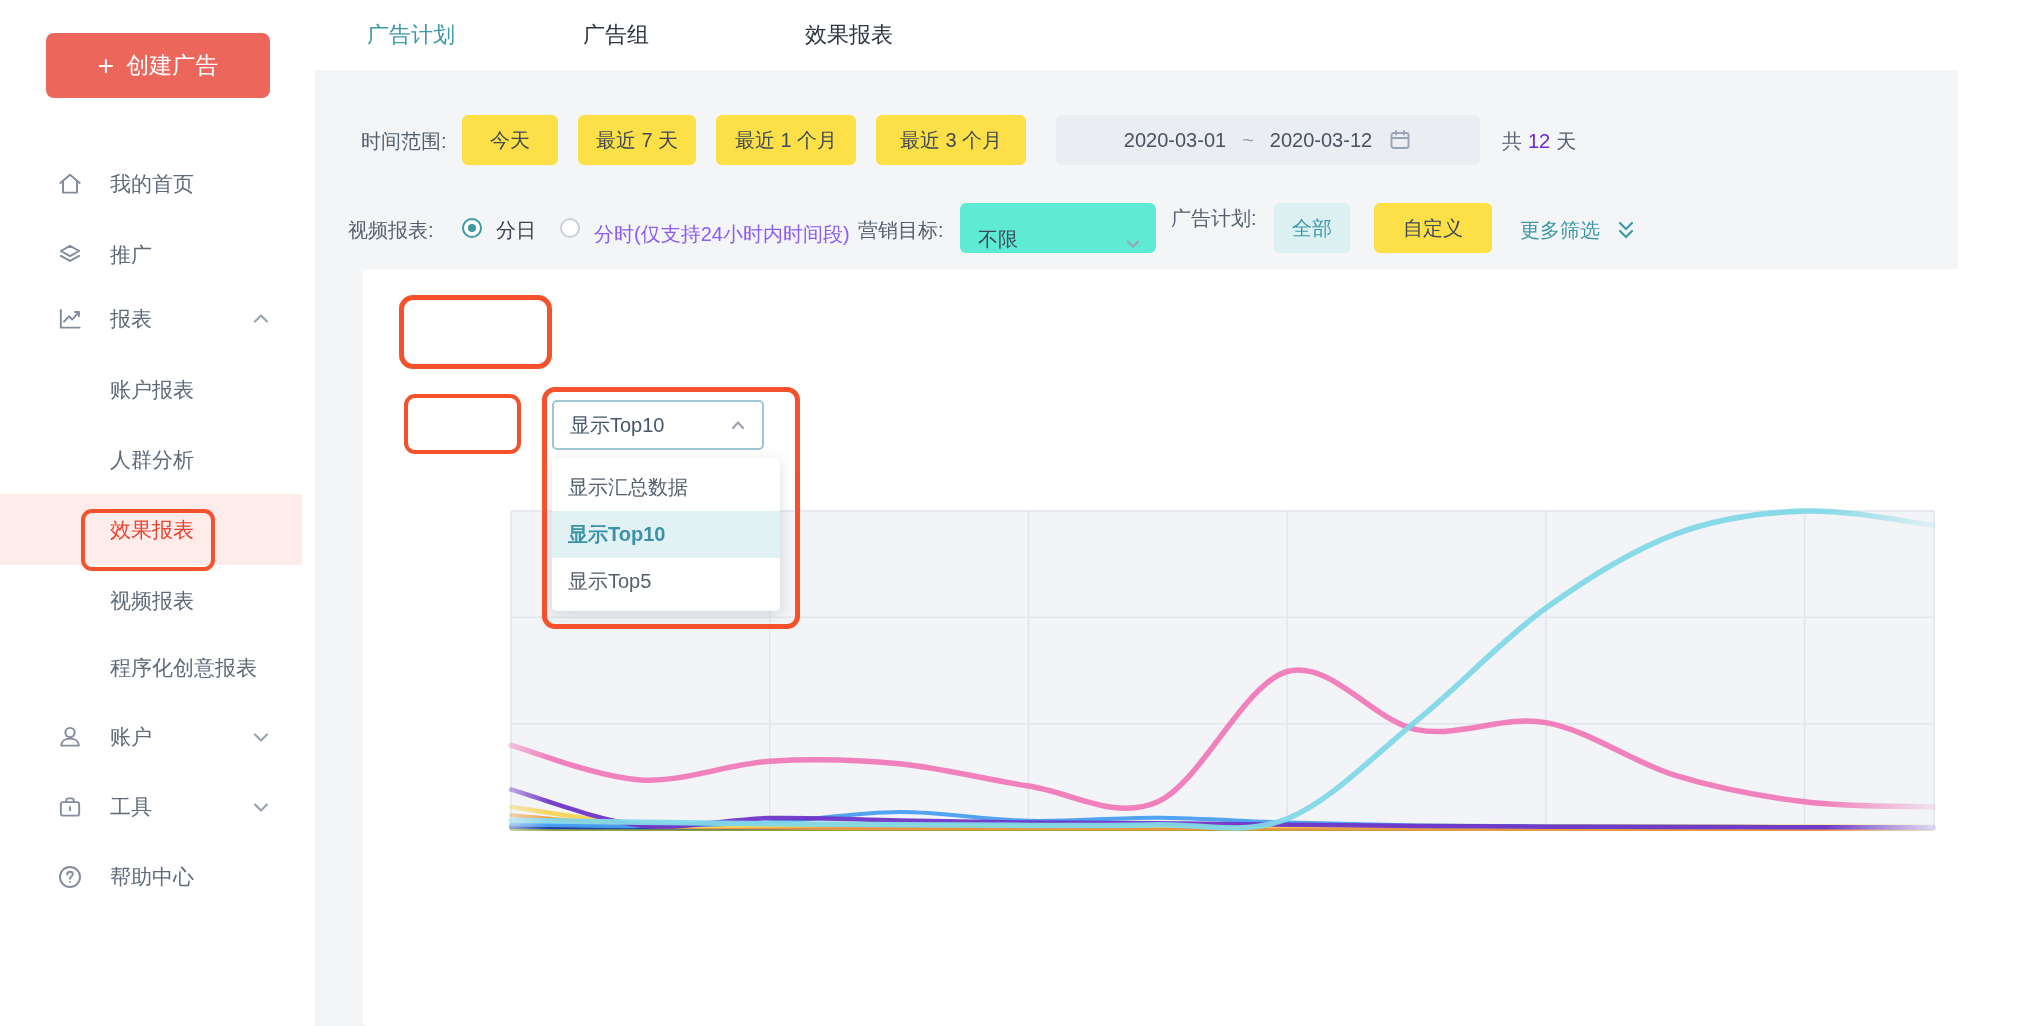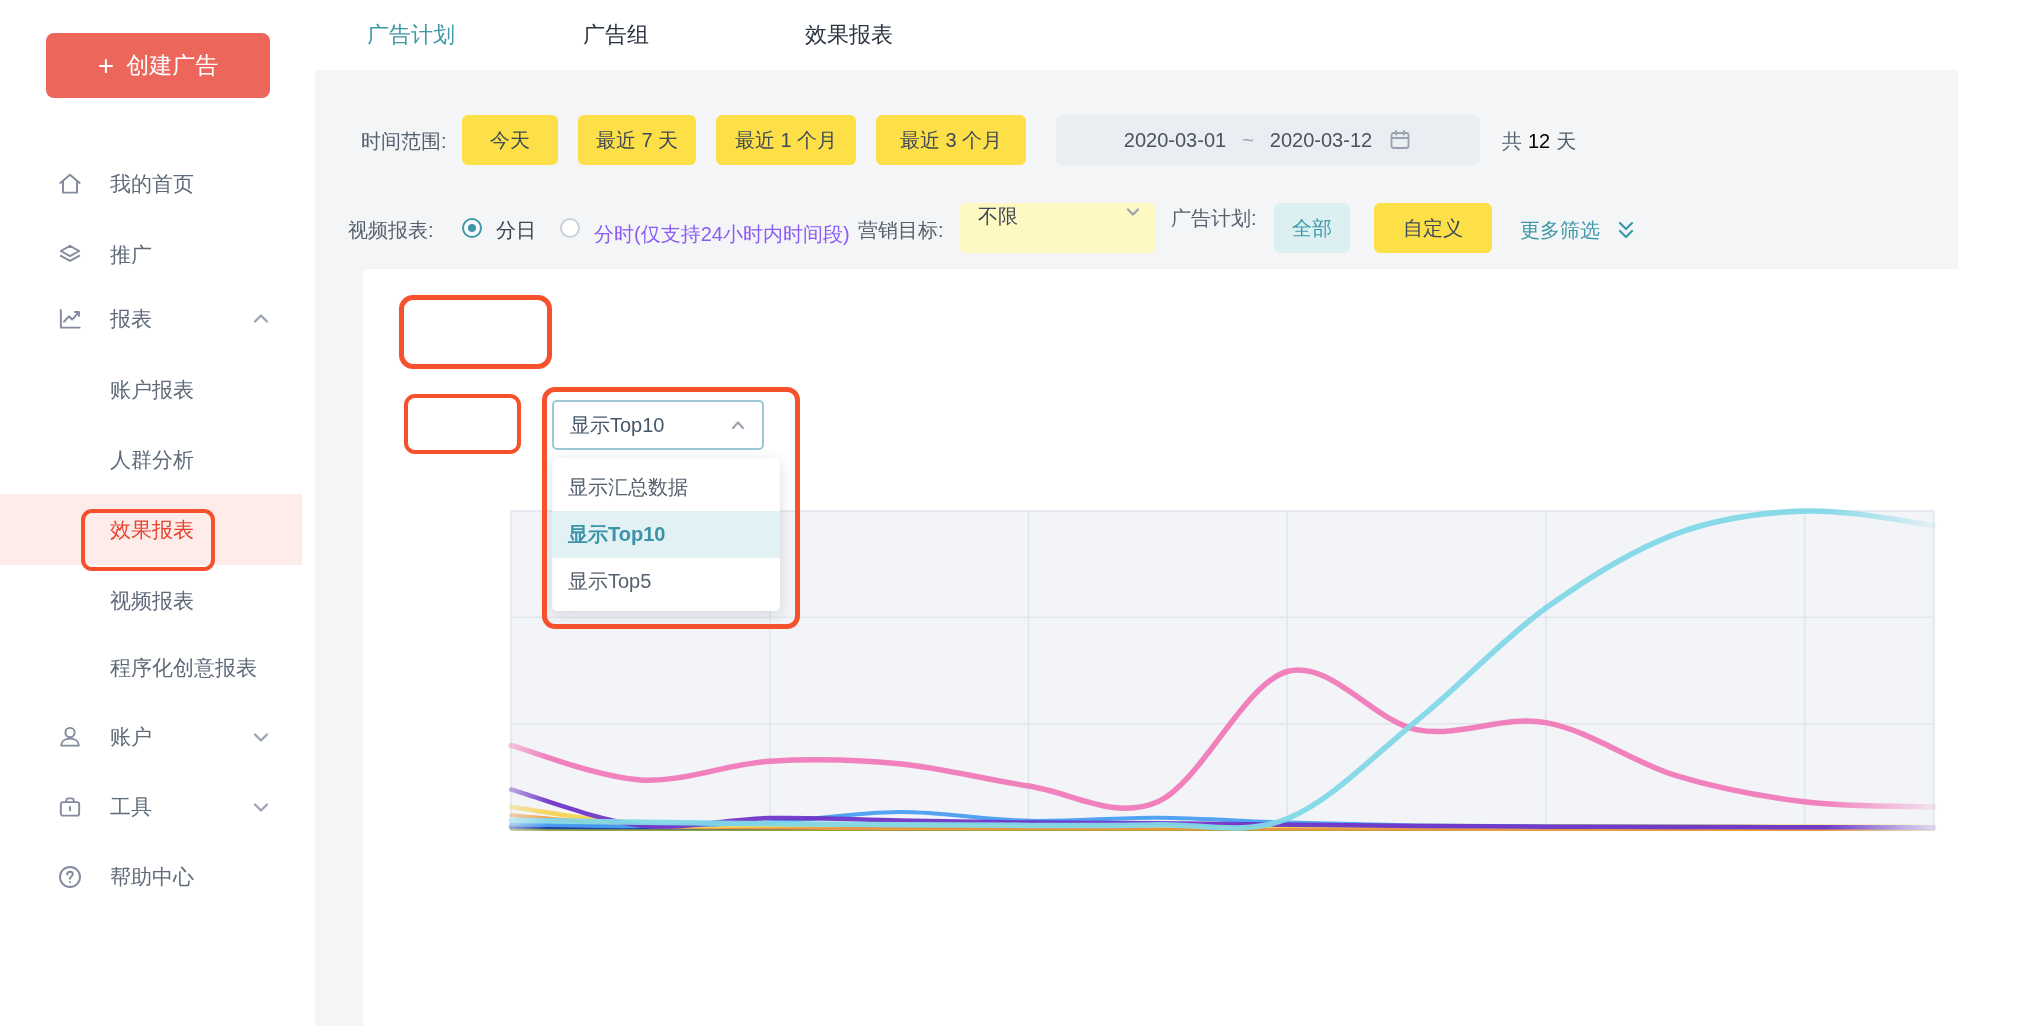--- a/index.html
+++ b/index.html
@@ -30,26 +30,26 @@
   .tab-underline { position:absolute; left:363px; top:64px; width:97px; height:5px; background:#3d98a8; border-radius:3px; }
 
   
   .filter-bg { left:315px; top:70px; width:1643px; height:956px; background:#f4f5f7; z-index:0; }
   .flabel { position:absolute; font-size:20px; color:#55606e; white-space:nowrap; }
   .fbtn { position:absolute; height:50px; background:#fde047; border:none; border-radius:6px; font-size:20px; color:#3f4a58;
     display:flex; align-items:center; justify-content:center; cursor:pointer; white-space:nowrap; }
   .datebox { position:absolute; left:1056px; top:115px; width:424px; height:50px; background:#eaedf2; border-radius:6px;
     display:flex; align-items:center; justify-content:center; gap:16px; font-size:20px; color:#49535f; cursor:pointer; }
   .total-days { position:absolute; left:1502px; top:128px; font-size:20px; color:#55606e; }
-  .total-days b { color:#000000; font-weight:400; padding:0 6px; }
+  .total-days b { color:#6d28d9; font-weight:400; padding:0 6px; }
   .radio { position:absolute; width:20px; height:20px; border-radius:50%; background:#fff; }
   .radio.on { border:2px solid #3d98a8; }
   .radio.on::after { content:""; position:absolute; left:4px; top:4px; width:8px; height:8px; border-radius:50%; background:#3d98a8; }
   .radio.off { border:2px solid #c9cfda; }
-  .select-gray { position:absolute; background:#fef9c3; border-radius:6px; height:50px; display:flex; align-items:flex-start;
+  .select-gray { position:absolute; background:#5eead4; border-radius:6px; height:50px; display:flex; align-items:flex-end;
     font-size:20px; color:#3f4a58; padding:0 18px; cursor:pointer; }
   .btn-teal { background:#dcf0f2; color:#3d98a8; }
   .morelink { position:absolute; font-size:20px; color:#3d98a8; display:flex; align-items:center; gap:16px; cursor:pointer; }
 
   
   .card { left:363px; top:269px; width:1629px; height:757px; background:#fff; border-radius:4px; z-index:1; }
   .ctab { position:absolute; top:307px; height:51px; border:1px solid #e0e4e9; background:#fff; font-size:20px; color:#3f4a58;
     display:flex; align-items:center; justify-content:center; cursor:pointer; }
   .ctab.active { background:#3d98a8; border-color:#3d98a8; color:#fff; }
   .metric { position:absolute; left:407px; top:398px; width:112px; height:54px; display:flex; align-items:center; justify-content:center;

